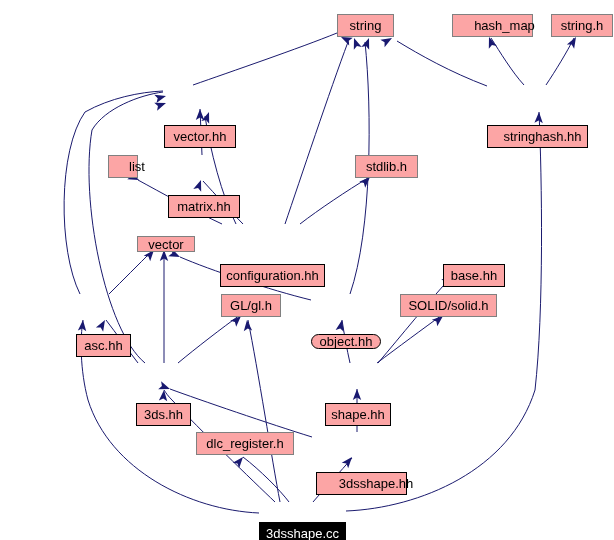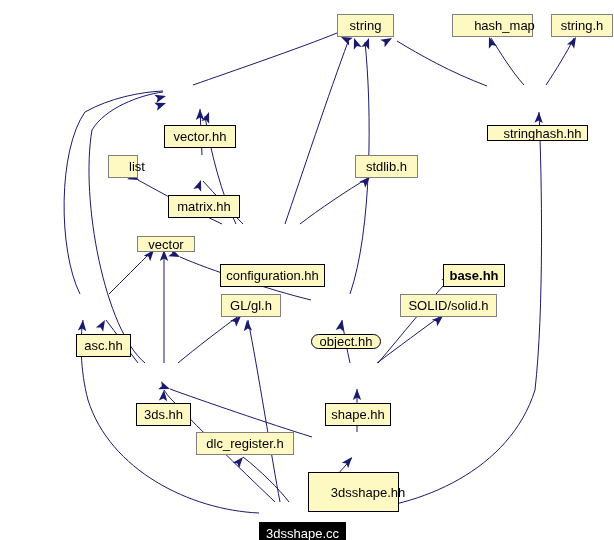--- a/index.html
+++ b/index.html
@@ -22,21 +22,21 @@
   #graph-svg {
     position: absolute;
     left: 0;
     top: 0;
     width: 614px;
     height: 540px;
   }
   .node-box {
     position: absolute;
     box-sizing: border-box;
-    background: #fef9c3;
+    background: #fca5a5;
     border: 1px solid #808080;
     color: #000000;
     font-family: "Liberation Sans", sans-serif;
     font-size: 13px;
     line-height: 1;
     display: flex;
     align-items: center;
     justify-content: center;
     white-space: nowrap;
     letter-spacing: 0px;
@@ -136,39 +136,39 @@
       </div>
       <div class="node-box" style="left: 452px; top: 14px; width: 81px; height: 23px; padding-left: 24px;">
         <span>hash_map</span>
       </div>
       <div class="node-box" style="left: 551px; top: 14px; width: 62px; height: 23px;">
         <span>string.h</span>
       </div>
       <div class="node-box linked" style="left: 164px; top: 85px; width: 72px; height: 23px;">
         <span>vector.hh</span>
       </div>
-      <div class="node-box linked" style="left: 487px; top: 85px; width: 101px; height: 16px; padding-left: 10px;">
+      <div class="node-box linked" style="left: 487px; top: 85px; width: 101px; height: 23px; padding-left: 10px;">
         <span>stringhash.hh</span>
       </div>
       <div class="node-box" style="left: 108px; top: 155px; width: 18px; height: 23px; padding-left: 28px;">
         <span>list</span>
       </div>
       <div class="node-box linked" style="left: 168px; top: 155px; width: 72px; height: 23px;">
         <span>matrix.hh</span>
       </div>
       <div class="node-box" style="left: 355px; top: 155px; width: 63px; height: 23px;">
         <span>stdlib.h</span>
       </div>
       <div class="node-box" style="left: 137px; top: 236px; width: 58px; height: 16px;">
         <span>vector</span>
       </div>
       <div class="node-box linked" style="left: 220px; top: 224px; width: 105px; height: 23px;">
         <span>configuration.hh</span>
       </div>
-      <div class="node-box linked" style="left: 443px; top: 224px; width: 62px; height: 23px; font-weight: bold;">
+      <div class="node-box linked" style="left: 443px; top: 224px; width: 62px; height: 23px;">
         <span>base.hh</span>
       </div>
       <div class="node-box linked" style="left: 76px; top: 294px; width: 55px; height: 23px;">
         <span>asc.hh</span>
       </div>
       <div class="node-box" style="left: 221px; top: 294px; width: 60px; height: 23px;">
         <span>GL/gl.h</span>
       </div>
       <div class="node-box linked" style="left: 311px; top: 294px; width: 70px; height: 15px; border-radius: 9px;">
         <span>object.hh</span>
@@ -178,21 +178,21 @@
       </div>
       <div class="node-box linked" style="left: 136px; top: 363px; width: 55px; height: 23px;">
         <span>3ds.hh</span>
       </div>
       <div class="node-box linked" style="left: 325px; top: 363px; width: 66px; height: 23px;">
         <span>shape.hh</span>
       </div>
       <div class="node-box" style="left: 196px; top: 432px; width: 98px; height: 23px;">
         <span>dlc_register.h</span>
       </div>
-      <div class="node-box linked" style="left: 308px; top: 432px; width: 91px; height: 40px; padding-left: 29px;">
+      <div class="node-box linked" style="left: 316px; top: 432px; width: 91px; height: 23px; padding-left: 29px;">
         <span>3dsshape.hh</span>
       </div>
       <div class="node-box current" style="left: 259px; top: 502px; width: 87px; height: 23px; margin-top: 20px;">
         <span>3dsshape.cc</span>
       </div>
     </div>
 
 </div>
 
 </body></html>

